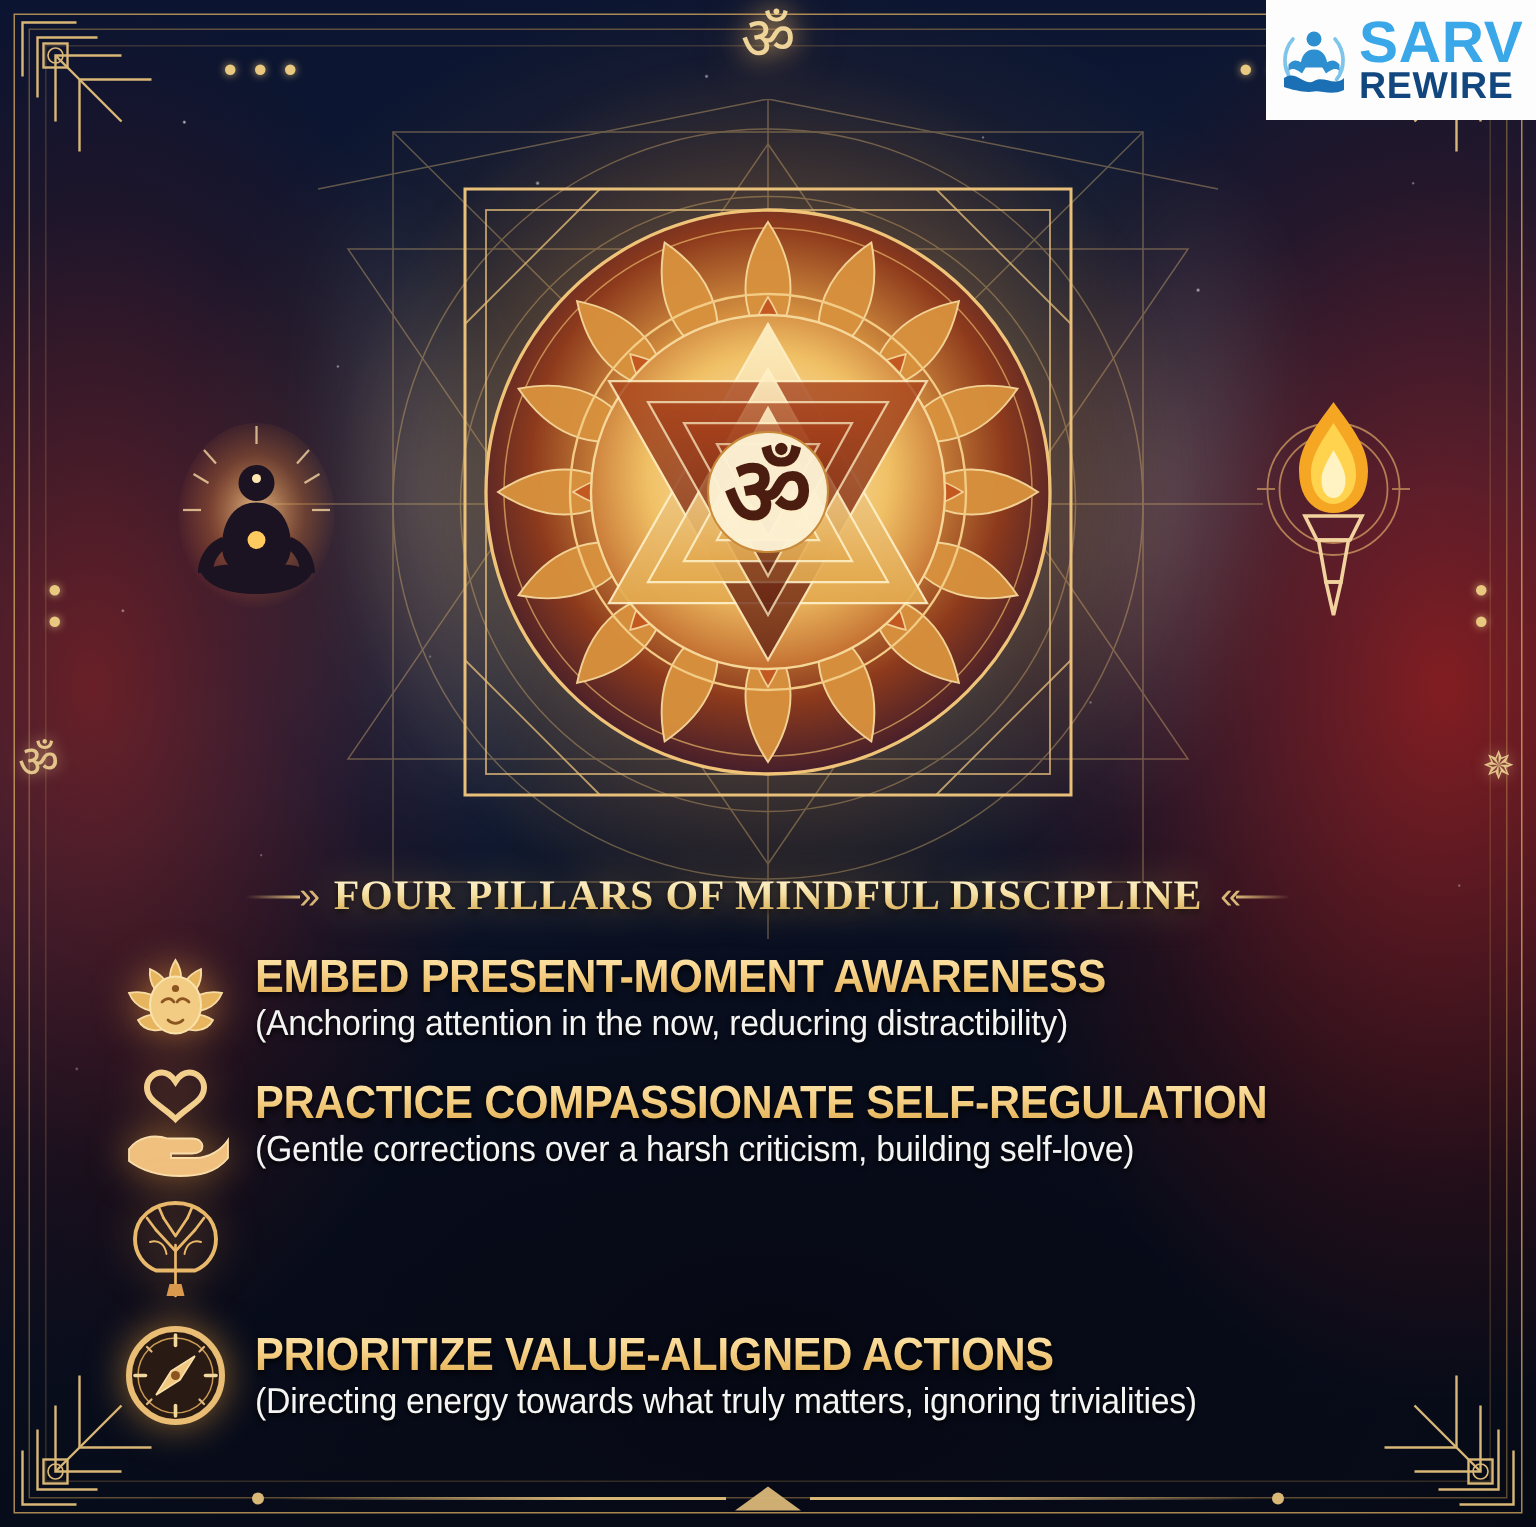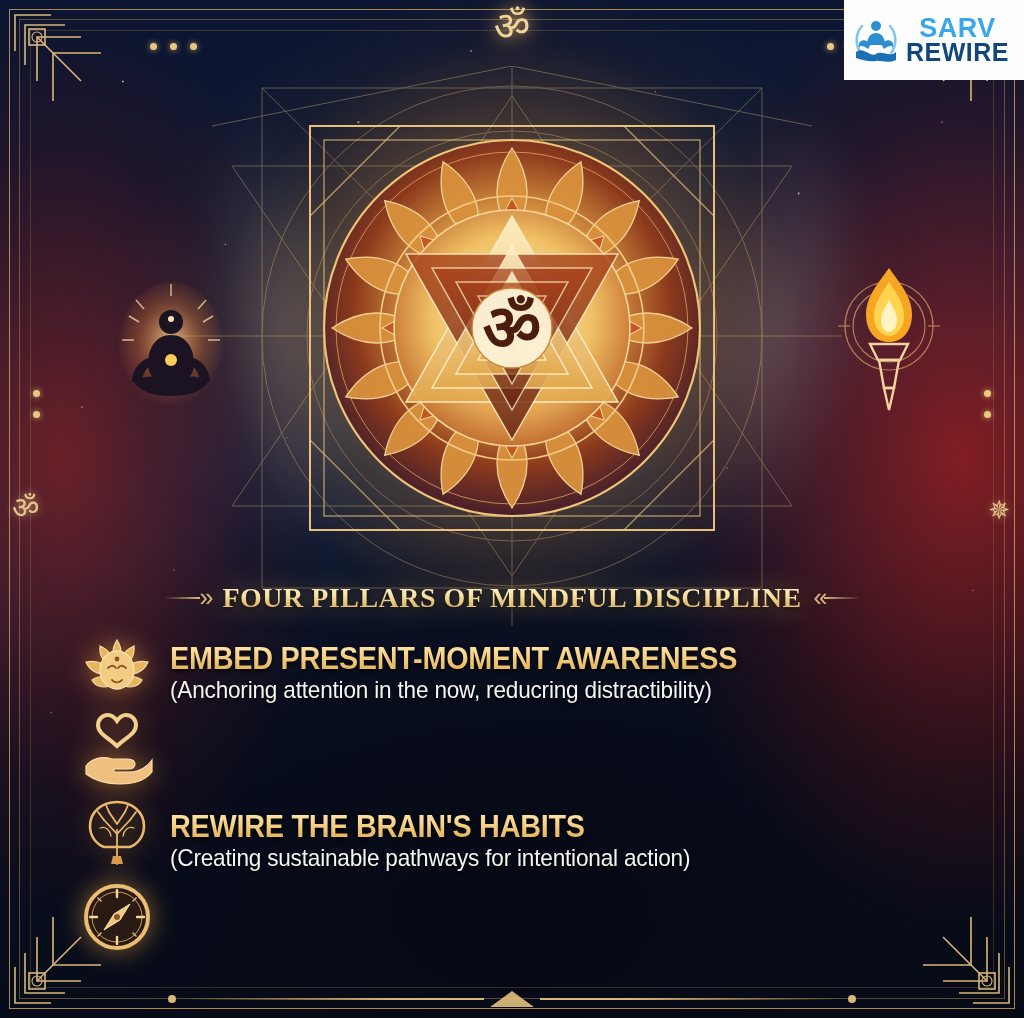--- a/index.html
+++ b/index.html
@@ -81,40 +81,40 @@
   .emblem{position:absolute;}
   .meditator{left:112px;top:278px;width:118px;height:140px;}
   .torch{right:82px;top:262px;width:106px;height:152px;}
   .emblem svg{width:100%;height:100%;}
 
   
   .logo{position:absolute;right:0;top:0;width:180px;height:80px;background:#fdfdfd;
     display:flex;align-items:center;gap:4px;padding:4px 6px;box-sizing:border-box;}
   .logo-mark{width:52px;height:52px;flex:0 0 52px;}
   .logo-text{display:flex;flex-direction:column;line-height:.92;}
-  .logo-sarv{font-size:27px;font-weight:bold;color:#3aa7e8;letter-spacing:.5px;
+  .logo-sarv{font-size:39px;font-weight:bold;color:#3aa7e8;letter-spacing:.5px;
     font-family:"Liberation Sans",sans-serif;text-align:center;}
   .logo-tantra{font-size:25px;font-weight:bold;color:#12467e;letter-spacing:.5px;
     font-family:"Liberation Sans",sans-serif;}
 
   
   .title-row{position:absolute;left:0;right:0;top:563px;display:flex;align-items:center;justify-content:center;gap:12px;}
   .title-arrow{display:flex;align-items:center;color:#d9b777;font-size:25px;letter-spacing:-3px;}
   .title-arrow .bar{display:block;width:36px;height:1.5px;background:linear-gradient(90deg,rgba(217,183,119,0),#d9b777);}
   .title-arrow.right .bar{background:linear-gradient(90deg,#d9b777,rgba(217,183,119,0));}
   .poster-title{
     font-family:"Liberation Serif",serif;font-size:28px;letter-spacing:.5px;white-space:nowrap;
     background:linear-gradient(180deg,#fff6dc 0%,#f7e2a6 42%,#e0bb6a 72%,#f3dfae 100%);
     -webkit-background-clip:text;background-clip:text;color:transparent;
     filter:drop-shadow(0 0 12px rgba(255,200,110,.45)) drop-shadow(0 2px 2px rgba(0,0,0,.8));
   }
 
   
   .pillars{position:absolute;left:78px;right:58px;top:628px;}
-  .pillar{display:flex;align-items:flex-end;gap:14px;margin-bottom:8px;}
+  .pillar{display:flex;align-items:center;gap:14px;margin-bottom:8px;}
   .pillar-icon{flex:0 0 78px;width:78px;height:78px;margin-top:-2px;}
   .pillar-icon svg{width:100%;height:100%;filter:drop-shadow(0 0 13px rgba(255,170,60,.55));}
   .pillar-body{flex:1;min-width:0;}
   .pillar-head{
     font-family:"Liberation Sans",sans-serif;font-weight:bold;font-size:31px;line-height:1.05;
     letter-spacing:-.3px;transform:scaleX(.93);transform-origin:left center;
     background:linear-gradient(180deg,#ffe8b0 0%,#f6d289 40%,#e8b860 78%,#f6dca8 100%);
     -webkit-background-clip:text;background-clip:text;color:transparent;
     filter:drop-shadow(0 2px 2px rgba(0,0,0,.85));
   }
@@ -437,40 +437,40 @@
       </div>
     </div>
 
     <div class="pillar">
       <span class="pillar-icon">
         <svg viewBox="0 0 78 78">
           <path d="M39 36 C30 27 20 24 20 15 C20 9 25 5 30 5 C34 5 37 8 39 11 C41 8 44 5 48 5 C53 5 58 9 58 15 C58 24 48 27 39 36 Z" fill="none" stroke="#f3cf8d" stroke-width="4"></path>
           <path d="M8 56 C14 48 24 46 34 49 L50 49 C55 49 57 52 57 54 C57 57 55 59 50 59 L36 59 L36 62 L52 62 C62 62 70 56 74 50 L74 62 C66 72 54 74 42 74 C28 74 16 70 8 64 Z" fill="#f0c07f" stroke="#f9deac" stroke-width="1.2"></path>
         </svg>
       </span>
+      <div class="pillar-body">
+        <div class="pillar-head">PRACTICE COMPASSIONATE SELF-REGULATION</div>
+        <div class="pillar-sub">(Gentle corrections over a harsh criticism, building self-love)</div>
+      </div>
     </div>
 
     <div class="pillar">
       <span class="pillar-icon">
         <svg viewBox="0 0 78 78">
           <path d="M39 8 C24 8 12 18 12 32 C12 42 18 50 26 53 L52 53 C60 50 66 42 66 32 C66 18 54 8 39 8 Z" fill="none" stroke="#e9b96b" stroke-width="2.6"></path>
           <g stroke="#e9b96b" stroke-width="1.8" fill="none" stroke-linecap="round">
             <path d="M39 70 L39 36"></path>
             <path d="M39 40 L26 26 M39 40 L52 26 M39 30 L31 18 M39 30 L47 18"></path>
             <path d="M26 26 L20 18 M52 26 L58 18 M31 18 L28 11 M47 18 L50 11"></path>
             <path d="M22 34 C28 32 32 36 33 42" stroke-width="1.3"></path>
             <path d="M56 34 C50 32 46 36 45 42" stroke-width="1.3"></path>
           </g>
           <path d="M33 70 L45 70 L43 62 L35 62 Z" fill="#d99a4e"></path>
         </svg>
       </span>
-      <div class="pillar-body">
-        <div class="pillar-head">REWIRE THE BRAIN'S HABITS</div>
-        <div class="pillar-sub">(Creating sustainable pathways for intentional action)</div>
-      </div>
     </div>
 
     <div class="pillar">
       <span class="pillar-icon">
         <svg viewBox="0 0 78 78">
           <circle cx="39" cy="39" r="31" fill="#2a1a14" stroke="#e9bd74" stroke-width="4"></circle>
           <circle cx="39" cy="39" r="25" fill="none" stroke="#c99a52" stroke-width="1"></circle>
           <g stroke="#f2d79c" stroke-width="2.4" stroke-linecap="round">
             <line x1="39" y1="12" x2="39" y2="19"></line>
               <line x1="39" y1="59" x2="39" y2="66"></line>
@@ -480,20 +480,24 @@
           <g stroke="#e0b97c" stroke-width="1.5" stroke-linecap="round">
             <line x1="58" y1="20" x2="55" y2="23"></line>
               <line x1="20" y1="58" x2="23" y2="55"></line>
             <line x1="20" y1="20" x2="23" y2="23"></line>
               <line x1="58" y1="58" x2="55" y2="55"></line>
           </g>
           <path d="M52 26 L42 42 L26 52 L36 36 Z" fill="#f0c780" stroke="#fae0ab" stroke-width="1"></path>
           <circle cx="39" cy="39" r="3" fill="#8a5520"></circle>
         </svg>
       </span>
+      <div class="pillar-body">
+        <div class="pillar-head">PRIORITIZE VALUE-ALIGNED ACTIONS</div>
+        <div class="pillar-sub">(Directing energy towards what truly matters, ignoring trivialities)</div>
+      </div>
     </div>
 
   </div>
 
 
   <div class="bottom-ornament">
     <span class="bo-dot"></span>
     <span class="bo-line"></span>
     <span class="bo-dia"></span>
     <span class="bo-line r"></span>

